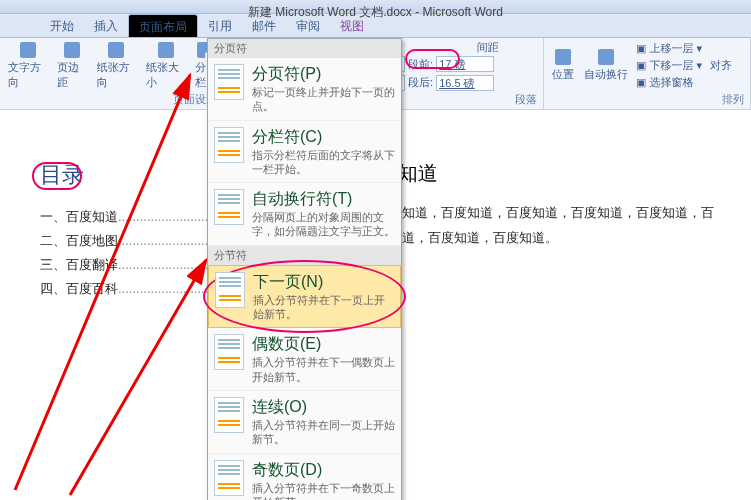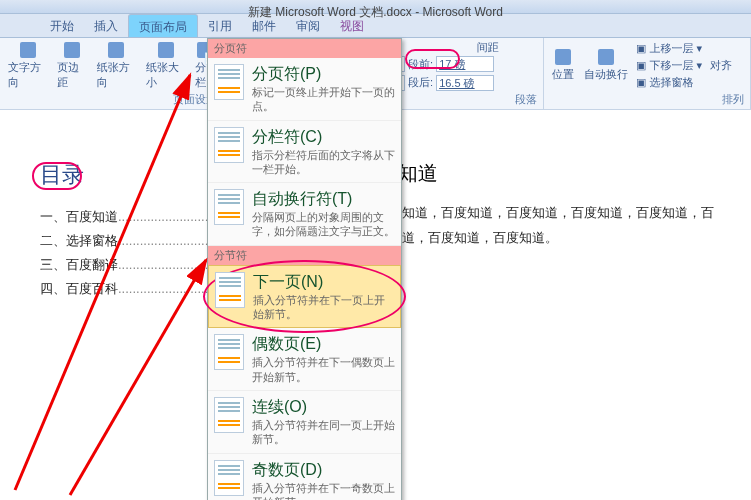--- a/index.html
+++ b/index.html
@@ -2,37 +2,37 @@
 <html><head>
 <meta charset="utf-8">
 <style>
 * { box-sizing: border-box; margin: 0; padding: 0; }
 body { font-family: "Microsoft YaHei", "SimSun", sans-serif; font-size: 12px; background: #fff; width: 751px; height: 500px; overflow: hidden; position: relative; }
 
 .titlebar { background: linear-gradient(#dce6f4, #c5d7ee); height: 14px; line-height: 25px; text-align: center; color: #444; border-bottom: 1px solid #a9bfd9; }
 
 .tabs { display: flex; background: #dce6f4; height: 24px; border-bottom: 1px solid #a9bfd9; padding-left: 40px; }
 .tab { padding: 4px 10px; color: #3b5b8c; cursor: pointer; }
-.tab.active { background: #7dd3fc; border: 1px solid #a9bfd9; border-bottom: none; border-radius: 3px 3px 0 0; }
+.tab.active { background: #000000; border: 1px solid #a9bfd9; border-bottom: none; border-radius: 3px 3px 0 0; }
 .tab.last { color: #8a4b9e; }
 
 .ribbon { background: #f1f5fb; height: 72px; border-bottom: 1px solid #c6d4e6; display: flex; }
 .ribbon-group { border-right: 1px solid #c6d4e6; padding: 2px 6px; display: flex; flex-direction: column; justify-content: space-between; }
 .ribbon-group-label { text-align: right; color: #5a7ba8; font-size: 11px; }
 .ribbon-row { display: flex; gap: 6px; align-items: center; }
 .ribbon-btn { display: flex; flex-direction: column; align-items: center; gap: 2px; padding: 2px; color: #3b5b8c; font-size: 11px; }
 .ribbon-icon { width: 16px; height: 16px; background: #6f9bd4; border-radius: 2px; }
 .ribbon-small { display: flex; align-items: center; gap: 3px; font-size: 11px; color: #3b5b8c; padding: 1px 0; }
 .spinput { width: 58px; height: 16px; border: 1px solid #a9bfd9; background: #fff; font-size: 11px; padding-left: 2px; display: inline-block; text-decoration: underline; }
 
 .dropdown-trigger { position: absolute; left: 202px; top: 0px; width: 55px; height: 20px; border: 2px solid #e06; border-radius: 12px; z-index: 20; pointer-events: none; }
 .dropdown-trigger-inner { position: absolute; left: 203px; top: 49px; width: 50px; height: 18px; color: #3b5b8c; font-size: 11px; display: flex; align-items: center; gap: 2px; }
 
 .dropdown { position: absolute; left: 207px; top: 38px; width: 195px; background: #fafafa; border: 1px solid #9aa; box-shadow: 2px 2px 4px rgba(0,0,0,0.3); z-index: 15; }
-.dropdown-section { padding: 2px 6px; color: #666; font-size: 11px; background: #fca5a5; }
+.dropdown-section { padding: 2px 6px; color: #666; font-size: 11px; background: #e5e5e5; }
 .dropdown-item { display: flex; gap: 8px; padding: 6px; border-bottom: 1px solid #eee; }
 .dropdown-item.hl { background: #ffe9a8; border: 1px solid #e0c060; position: relative; }
 .dropdown-item-icon { width: 30px; height: 36px; background: #fff; border: 1px solid #bcd; flex-shrink: 0; position: relative; }
 .dropdown-item-icon::after { content: ""; position: absolute; left: 3px; right: 3px; top: 4px; height: 2px; background: #9bc; box-shadow: 0 4px 0 #9bc, 0 8px 0 #9bc, 0 18px 0 #f90, 0 22px 0 #f90; }
 .dropdown-item-text { flex: 1; }
 .dropdown-item-title { font-size: 16px; color: #14532d; }
 .dropdown-item-desc { font-size: 11px; color: #666; line-height: 1.3; }
 
 .hl-circle { position: absolute; left: -6px; top: -6px; right: -6px; bottom: -6px; border: 2px solid #e06; border-radius: 50%/50%; pointer-events: none; }
 
@@ -190,21 +190,21 @@
         <div class="dropdown-item-title">奇数页(D)</div>
         <div class="dropdown-item-desc">插入分节符并在下一奇数页上开始新节。</div>
       </div>
     </div>
 </div>
 
 <div class="doc-area">
   <div class="page-left">
     <div class="toc-title">目录</div>
     <div class="toc-item"><span>一、百度知道</span><span class="toc-dots">..............................</span></div>
-    <div class="toc-item"><span>二、选择窗格</span><span class="toc-dots">..............................</span></div>
+    <div class="toc-item"><span>二、百度地图</span><span class="toc-dots">..............................</span></div>
     <div class="toc-item"><span>三、百度翻译</span><span class="toc-dots">..............................</span></div>
     <div class="toc-item"><span>四、百度百科</span><span class="toc-dots">..............................</span></div>
   </div>
   <div class="page-right">
     <div class="heading"><span>·一、百度知道</span><div class="heading-mark"></div></div>
     <div class="body-text">百度知道，百度知道，百度知道，百度知道，百度知道，百度知道，百度知道，百度知道，百度知道，百度知道。</div>
   </div>
 </div>
 
 <svg class="arrow" style="left:0;top:0" width="751" height="500">

